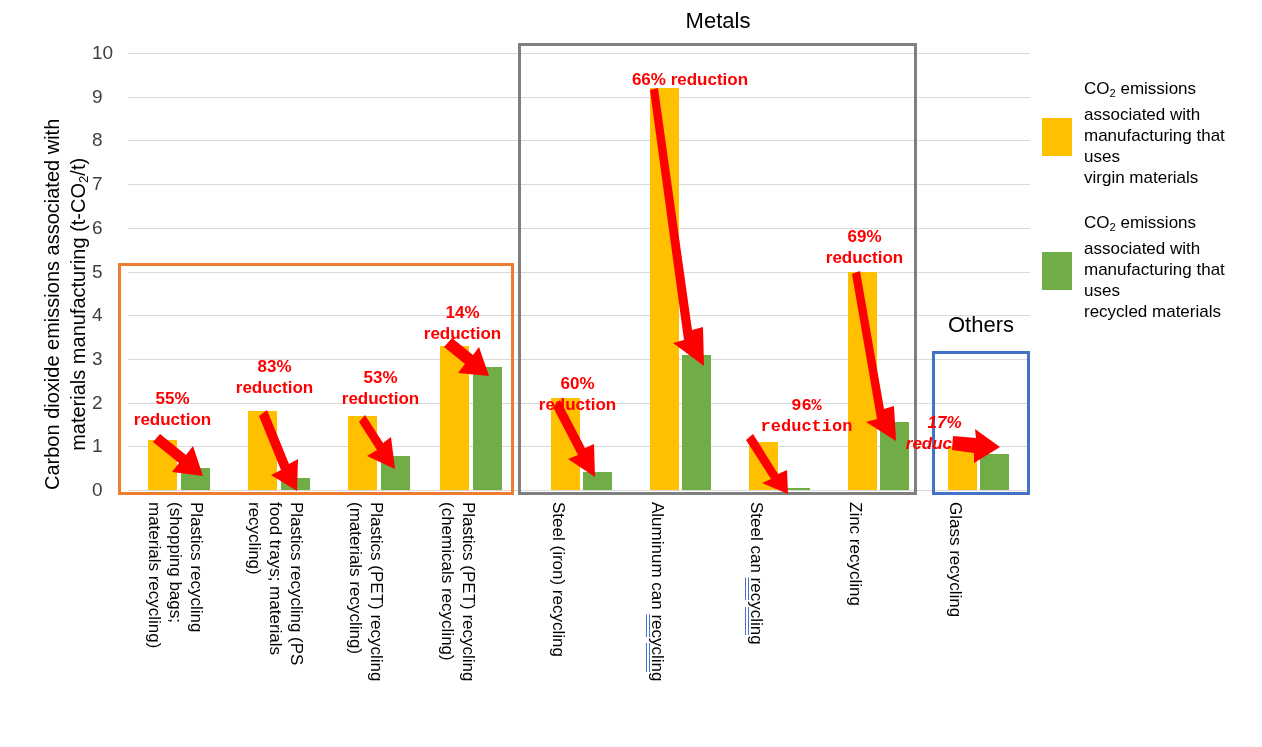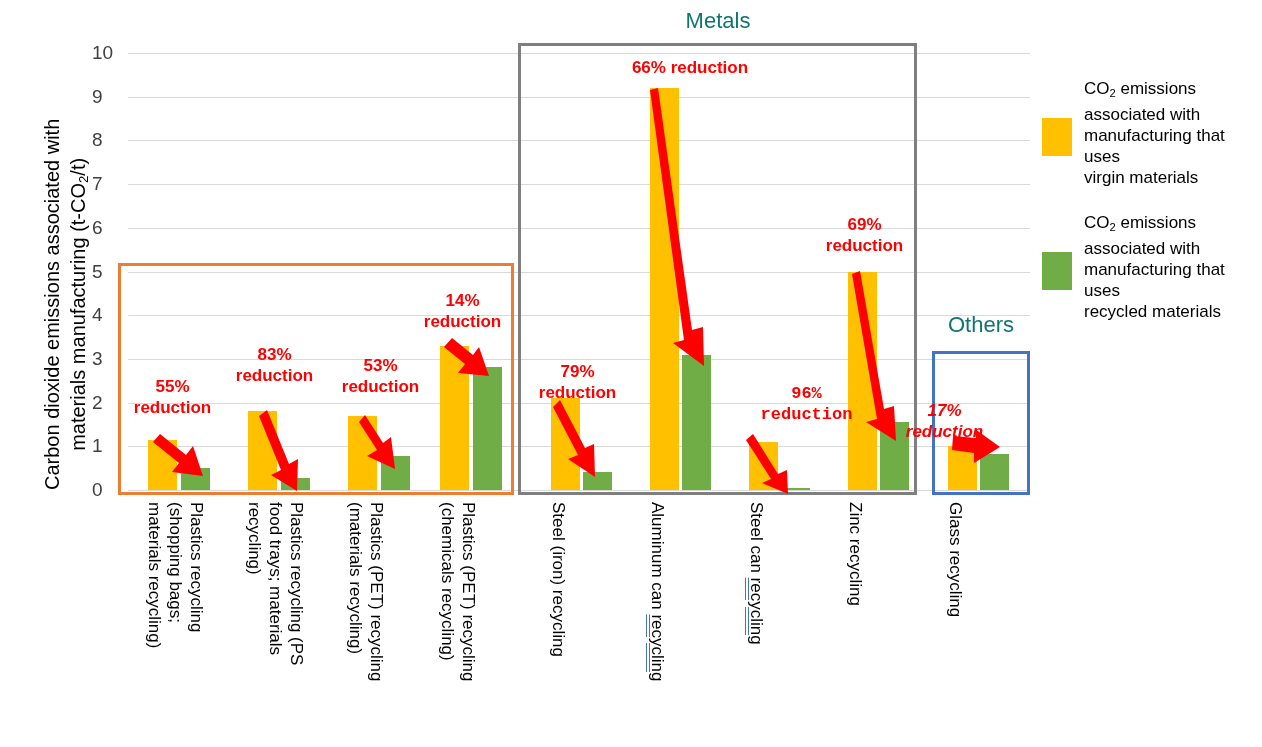--- a/index.html
+++ b/index.html
@@ -52,32 +52,33 @@
   .bar.virgin{background:#FFC000;}
   .bar.recycled{background:#70AD47;}
 
   
   .groupbox{position:absolute;box-sizing:border-box;background:transparent;}
   .groupbox.plastics{border:3px solid #ED7D31;}
   .groupbox.metals{border:3px solid #7F7F7F;}
   .groupbox.others{border:3px solid #4472C4;}
   .grouptitle{
     position:absolute;
-    font-size:22px;color:#0f766e;text-align:center;white-space:nowrap;
+    font-size:22px;color:#000000;text-align:center;white-space:nowrap;
   }
 
   
   .callout{
     position:absolute;
     color:#FF0000;
     font-weight:bold;
     font-size:17px;
     line-height:21px;
     text-align:center;
     white-space:nowrap;
+    margin-top:12px;
   }
 
   
   .arrowsvg{position:absolute;left:0;top:0;width:1262px;height:747px;pointer-events:none;}
   .xlabel{
     position:absolute;
     transform-origin:left top;
     transform:rotate(90deg);
     font-size:17px;
     line-height:21px;
@@ -218,21 +219,21 @@
       </div>
       <div class="callout" style="left: 328px; top: 355px; width: 105px;">
         <div>53%</div>
         <div>reduction</div>
       </div>
       <div class="callout" style="left: 410px; top: 290px; width: 105px;">
         <div>14%</div>
         <div>reduction</div>
       </div>
       <div class="callout" style="left: 525px; top: 361px; width: 105px;">
-        <div>79%</div>
+        <div>60%</div>
         <div>reduction</div>
       </div>
       <div class="callout" style="left: 600px; top: 57px; width: 180px;">
         <div>66% reduction</div>
       </div>
       <div class="callout" style="left: 754px; top: 383px; width: 105px; font-family: Liberation Mono, monospace;">
         <div>96%</div>
         <div>reduction</div>
       </div>
       <div class="callout" style="left: 812px; top: 214px; width: 105px;">

